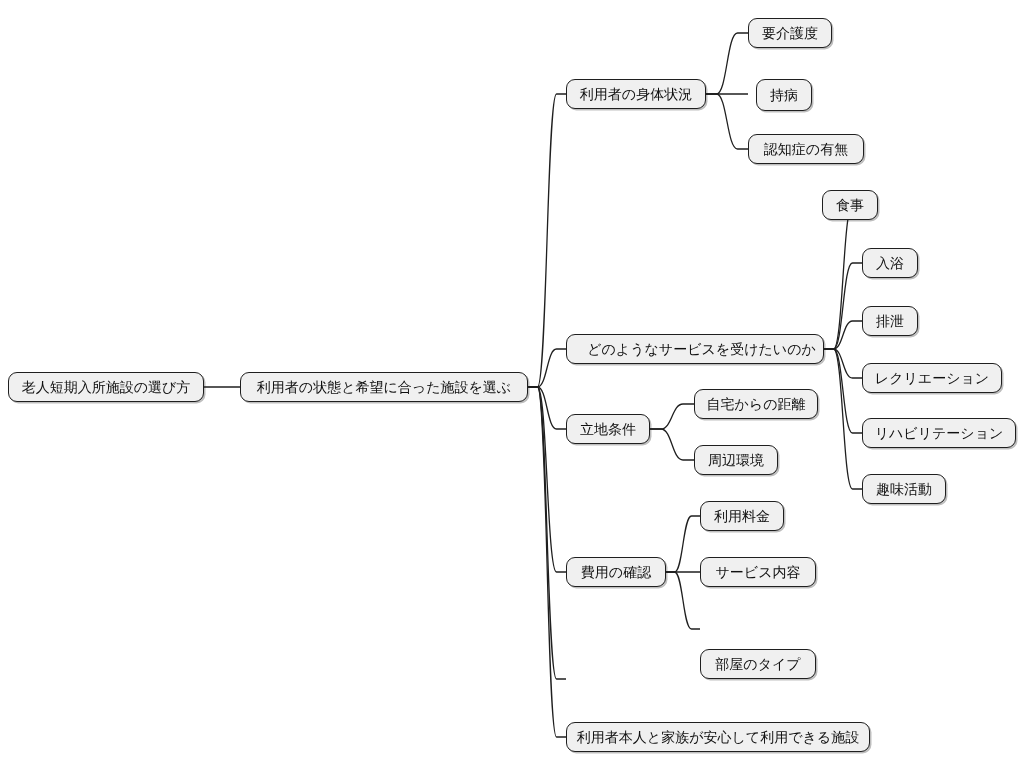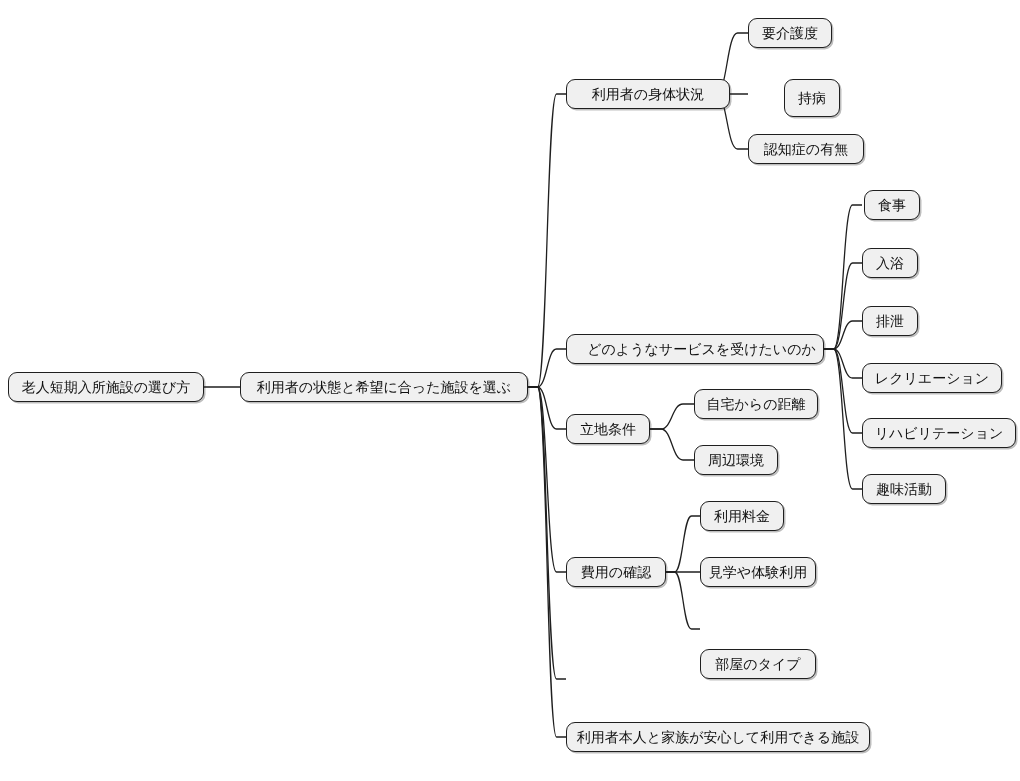--- a/index.html
+++ b/index.html
@@ -73,45 +73,45 @@
       <path d="M 666 572 L 674.5 572 C 683 572, 683 516, 691.5 516 L 700 516" fill="none" stroke="#1f1f1f" stroke-width="1.3"></path>
       <path d="M 666 572 L 700 572" fill="none" stroke="#1f1f1f" stroke-width="1.3"></path>
       <path d="M 666 572 L 674.5 572 C 683 572, 683 629, 691.5 629 L 700 629" fill="none" stroke="#1f1f1f" stroke-width="1.3"></path>
     </svg>
 <div class="node" style="left: 8px; top: 372px; width: 196px; height: 30px;">
       <span class="label">老人短期入所施設の選び方</span>
     </div>
     <div class="node" style="left: 240px; top: 372px; width: 288px; height: 30px;">
       <span class="label">利用者の状態と希望に合った施設を選ぶ</span>
     </div>
-    <div class="node" style="left: 566px; top: 79px; width: 164px; height: 30px;">
+    <div class="node" style="left: 566px; top: 79px; width: 140px; height: 30px;">
       <span class="label">利用者の身体状況</span>
     </div>
     <div class="node" style="left: 566px; top: 334px; width: 258px; height: 30px; padding-left: 13px;">
       <span class="label">どのようなサービスを受けたいのか</span>
     </div>
     <div class="node" style="left: 566px; top: 414px; width: 84px; height: 30px; justify-content: center;">
       <span class="label">立地条件</span>
     </div>
     <div class="node" style="left: 566px; top: 557px; width: 100px; height: 30px;">
       <span class="label">費用の確認</span>
     </div>
     <div class="node" style="left: 566px; top: 722px; width: 304px; height: 30px;">
       <span class="label">利用者本人と家族が安心して利用できる施設</span>
     </div>
     <div class="node" style="left: 748px; top: 18px; width: 84px; height: 30px; text-align: center;">
       <span class="label">要介護度</span>
     </div>
-    <div class="node" style="left: 784px; top: 79px; width: 56px; height: 38px;">
+    <div class="node" style="left: 756px; top: 79px; width: 56px; height: 32px;">
       <span class="label">持病</span>
     </div>
     <div class="node" style="left: 748px; top: 134px; width: 116px; height: 30px;">
       <span class="label">認知症の有無</span>
     </div>
-    <div class="node" style="left: 864px; top: 190px; width: 56px; height: 30px; border-radius: 9px;">
+    <div class="node" style="left: 822px; top: 190px; width: 56px; height: 30px; border-radius: 9px;">
       <span class="label">食事</span>
     </div>
     <div class="node" style="left: 862px; top: 248px; width: 56px; height: 30px;">
       <span class="label">入浴</span>
     </div>
     <div class="node" style="left: 862px; top: 306px; width: 56px; height: 30px;">
       <span class="label">排泄</span>
     </div>
     <div class="node" style="left: 862px; top: 363px; width: 140px; height: 30px;">
       <span class="label">レクリエーション</span>
@@ -125,18 +125,18 @@
     <div class="node" style="left: 694px; top: 389px; width: 124px; height: 30px;">
       <span class="label">自宅からの距離</span>
     </div>
     <div class="node" style="left: 694px; top: 445px; width: 84px; height: 30px;">
       <span class="label">周辺環境</span>
     </div>
     <div class="node" style="left: 700px; top: 501px; width: 84px; height: 30px;">
       <span class="label">利用料金</span>
     </div>
     <div class="node" style="left: 700px; top: 557px; width: 116px; height: 30px;">
-      <span class="label">見学や体験利用</span>
+      <span class="label">サービス内容</span>
     </div>
     <div class="node" style="left: 700px; top: 649px; width: 116px; height: 30px;">
       <span class="label">部屋のタイプ</span>
     </div>
   </div>
 
 </body></html>

